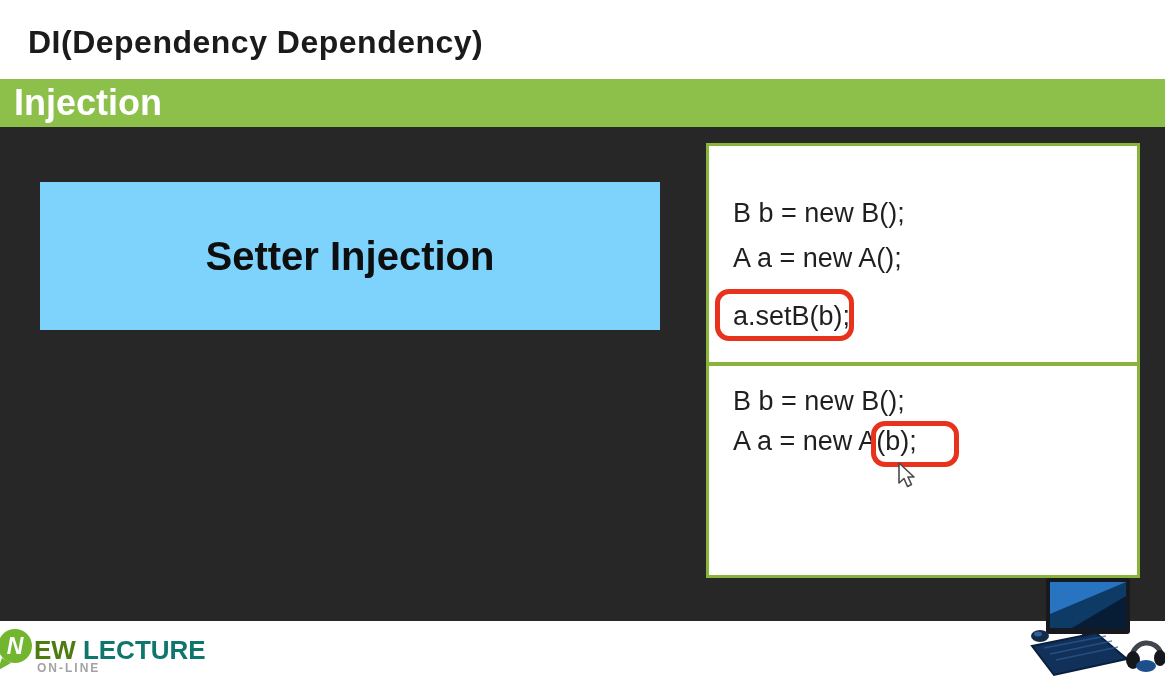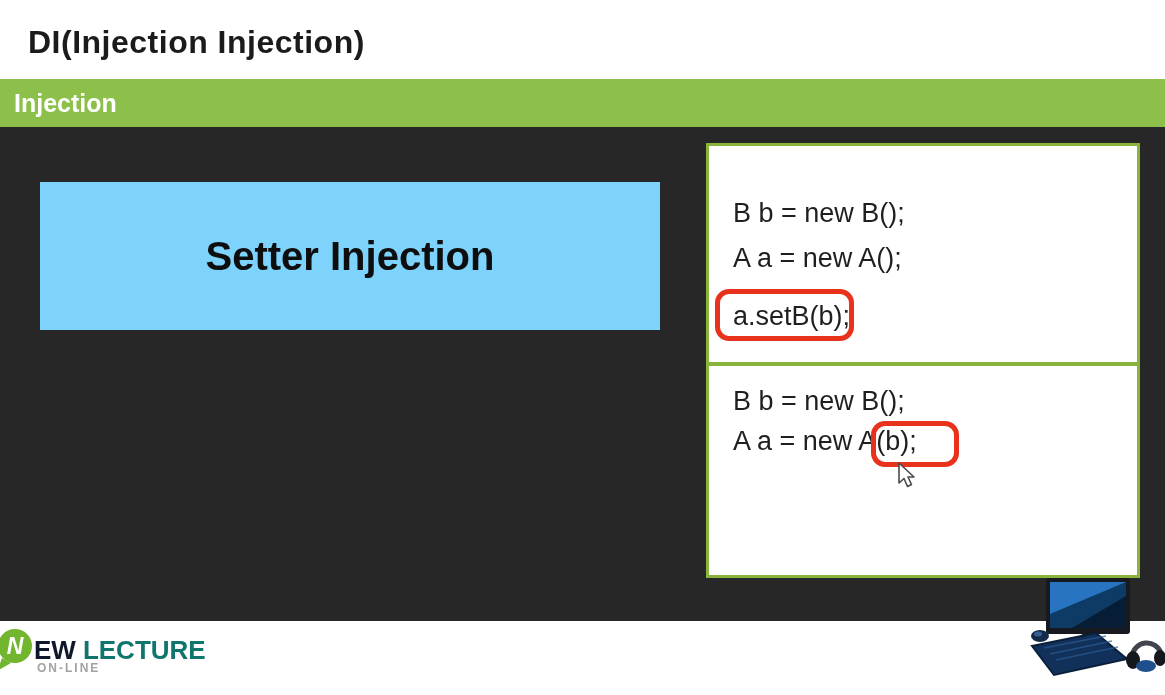--- a/index.html
+++ b/index.html
@@ -11,21 +11,21 @@
   .page-title {
     position:absolute; left:28px; top:24px;
     font-size:32px; font-weight:800; color:#1b1b1b; letter-spacing:0.5px;
   }
   .banner {
     position:absolute; left:0; top:79px; width:1165px; height:48px;
     background:#8cc04a;
   }
   .banner-label {
     position:absolute; left:14px; top:0; height:48px; line-height:48px;
-    color:#ffffff; font-size:25px; font-weight:bold;
+    color:#ffffff; font-size:36px; font-weight:bold;
   }
 
   
   .stage {
     position:absolute; left:0; top:127px; width:1165px; height:494px;
     background:#272727;
   }
   .concept-box {
     position:absolute; left:40px; width:620px; height:148px;
     background:#7dd3fc;
@@ -61,39 +61,39 @@
   .ring-2 { left:162px; top:275px; width:88px; height:46px; }
 
   
   .mouse-cursor { position:absolute; left:897px; top:462px; width:20px; height:28px; }
 
   
   .footer { position:absolute; left:0; top:621px; width:1165px; height:74px; background:#ffffff; }
   .logo { position:absolute; left:-6px; top:6px; width:260px; height:60px; }
   .logo-bubble { position:absolute; left:0; top:0; width:42px; height:46px; }
   .logo-word { position:absolute; left:40px; top:8px; font-size:26px; font-weight:800; white-space:nowrap; }
-  .logo-ew { color:#0f172a; }
+  .logo-ew { color:#4d7c0f; }
   .logo-lecture { color:#0f766e; margin-left:7px;margin-top:32px; }
   .logo-online {
     position:absolute; left:43px; top:34px;
     font-size:12px; color:#a3a3a3; letter-spacing:2px; font-weight:bold;
   }
   .site-url {
     position:absolute; left:688px; top:11px;
     font-size:28px; font-weight:800; color:#111111; letter-spacing:0.5px;
     z-index:3;
   }
   .computer-art { position:absolute; left:1030px; top:578px; width:135px; height:100px; z-index:2; }
 </style>
 </head>
 <body>
 
 <div class="slide">
 
-  <div class="page-title">DI(Injection Injection)</div>
+  <div class="page-title">DI(Dependency Dependency)</div>
 
   <div class="banner">
     <div class="banner-label">Injection</div>
   </div>
 
   <div class="stage">
 
     <div class="concept-box concept-setter">
       <span>Setter Injection</span>
     </div>

